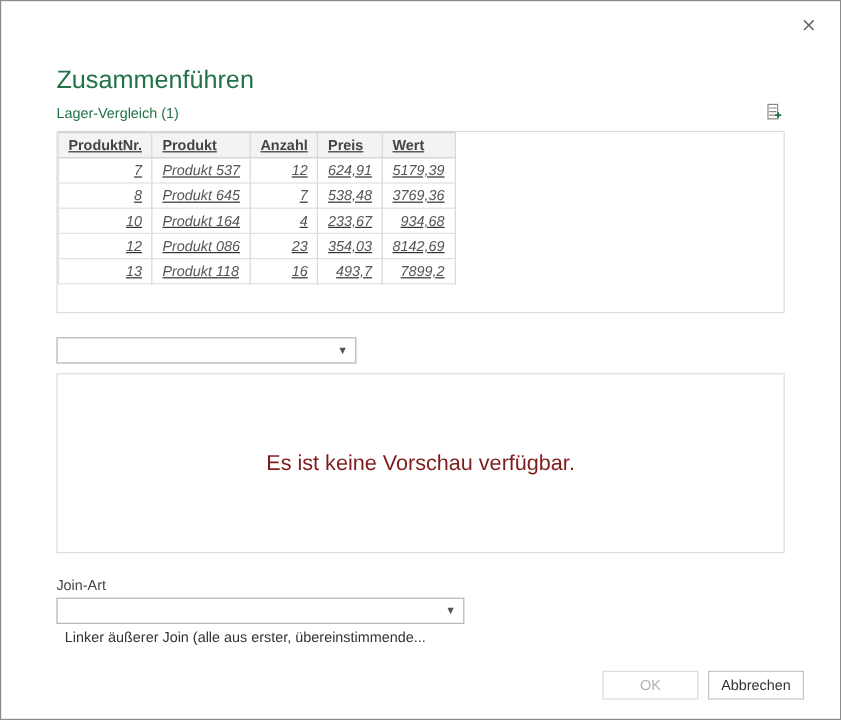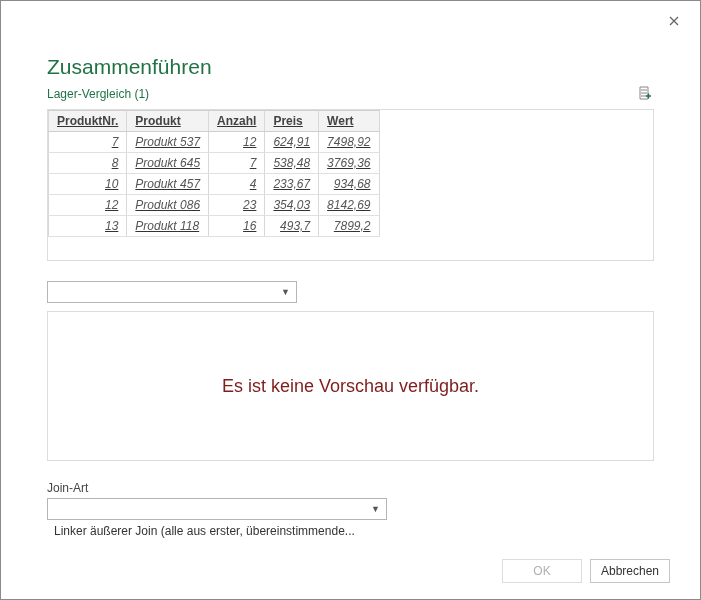--- a/index.html
+++ b/index.html
@@ -216,32 +216,32 @@
             <th>Preis</th>
             <th>Wert</th>
           </tr>
         </thead>
         <tbody>
           <tr>
             <td class="num">7</td>
             <td class="txt">Produkt 537</td>
             <td class="num">12</td>
             <td class="num">624,91</td>
-            <td class="num">7498,92</td>
+            <td class="num">5179,39</td>
           </tr>
           <tr>
             <td class="num">8</td>
             <td class="txt">Produkt 645</td>
             <td class="num">7</td>
             <td class="num">538,48</td>
             <td class="num">3769,36</td>
           </tr>
           <tr>
             <td class="num">10</td>
-            <td class="txt">Produkt 457</td>
+            <td class="txt">Produkt 164</td>
             <td class="num">4</td>
             <td class="num">233,67</td>
             <td class="num">934,68</td>
           </tr>
           <tr>
             <td class="num">12</td>
             <td class="txt">Produkt 086</td>
             <td class="num">23</td>
             <td class="num">354,03</td>
             <td class="num">8142,69</td>

